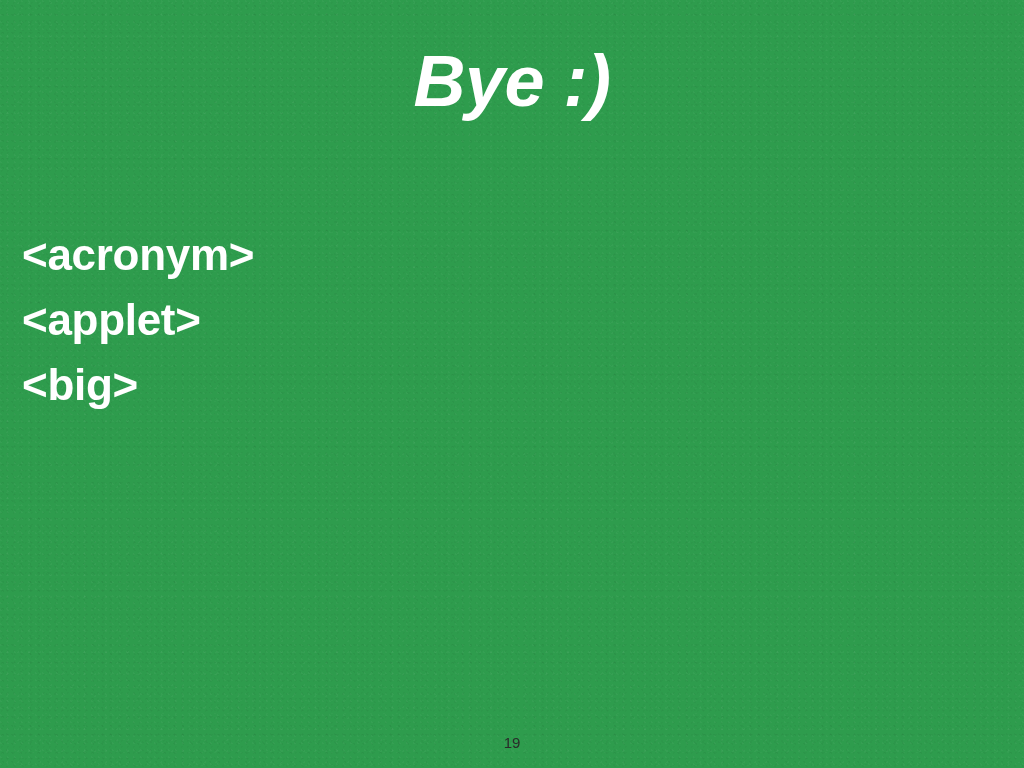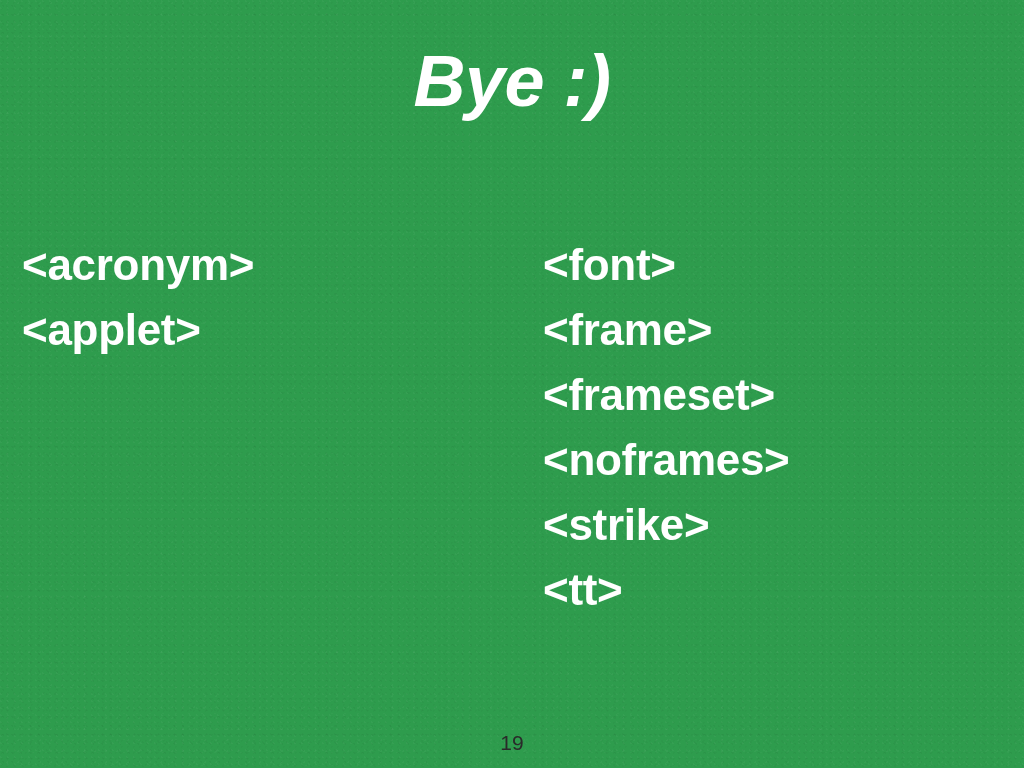--- a/index.html
+++ b/index.html
@@ -40,21 +40,21 @@
     font-size: 72px;
     font-weight: bold;
     line-height: 1.05;
     letter-spacing: -0.5px;
     white-space: pre;
     font-style: italic;
   }
 
   .tag-columns {
     position: absolute;
-    top: 232px;
+    top: 222px;
     left: 0;
     width: 1024px;
     height: 380px;
   }
 
   .tag-column {
     position: absolute;
     top: 0;
   }
   .tag-column.left  { left: 22px; }
@@ -70,45 +70,38 @@
     letter-spacing: -0.3px;
   }
 
   .page-number {
     position: absolute;
     top: 734px;
     left: 0;
     width: 1024px;
     text-align: center;
     color: #2a2a2a;
-    font-size: 21px;
+    font-size: 15px;
     font-weight: normal;
     line-height: 18px;
   }
 </style>
 </head>
 <body>
 
 <div class="slide">
 
   <div class="slide-title">Bye :)</div>
 
   <div class="tag-columns">
 
     <div class="tag-column left">
       <div class="tag-item">&lt;acronym&gt;</div>
       <div class="tag-item">&lt;applet&gt;</div>
+      <div class="tag-item">&lt;big&gt;</div>
     </div>
 
-    <div class="tag-column right">
-      <div class="tag-item">&lt;font&gt;</div>
-      <div class="tag-item">&lt;frame&gt;</div>
-      <div class="tag-item">&lt;frameset&gt;</div>
-      <div class="tag-item">&lt;noframes&gt;</div>
-      <div class="tag-item">&lt;strike&gt;</div>
-      <div class="tag-item">&lt;tt&gt;</div>
-    </div>
 
   </div>
 
   <div class="page-number">19</div>
 
 </div>
 
 </body></html>

